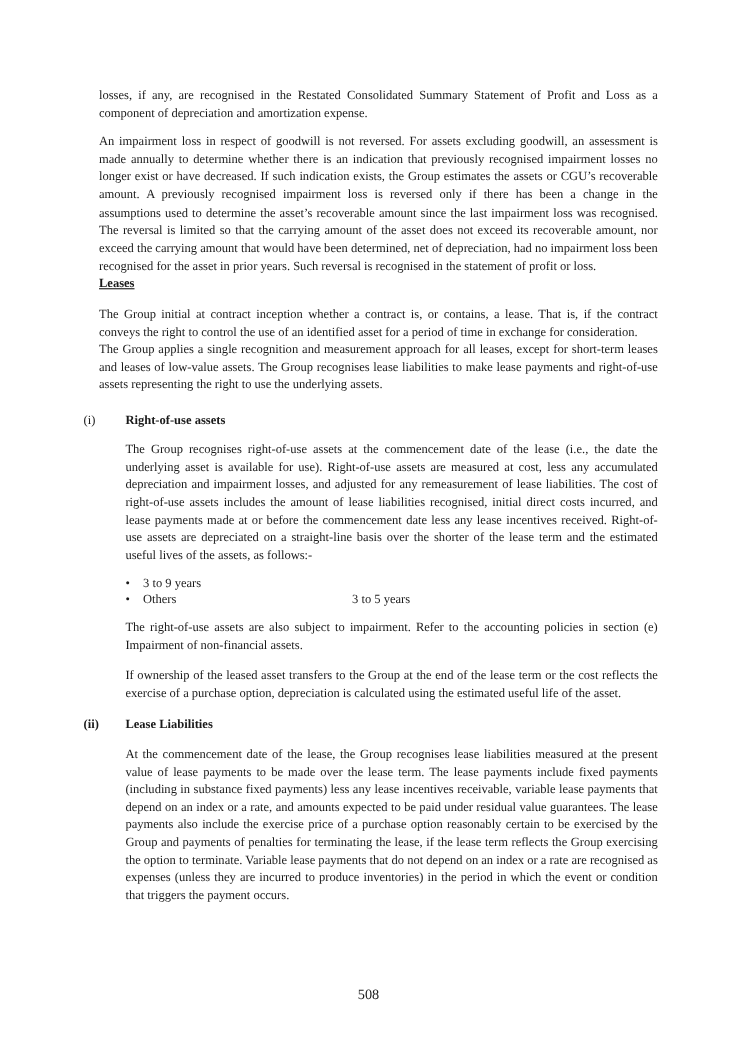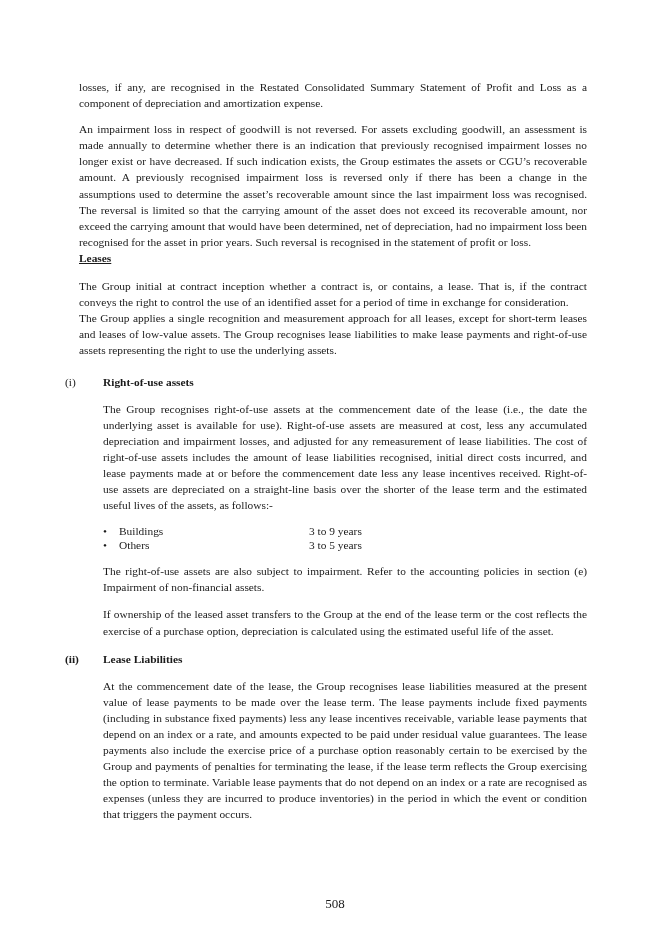--- a/index.html
+++ b/index.html
@@ -12,21 +12,21 @@
       height: 947px;
       position: relative;
       overflow: hidden;
       font-family: "Liberation Serif", "DejaVu Serif", serif;
       font-size: 11.4px;
       line-height: 16.1px;
       color: #1a1a1a;
     }
     .page {
       position: absolute;
-      left: 79px;
+      left: 90px;
       top: 79px;
       width: 508px;
     }
     p {
       margin: 0;
       text-align: justify;
     }
     .gap { margin-top: 10px; }
     .heading {
       font-weight: bold;
@@ -96,21 +96,20 @@
     <div class="section-head">
       <span class="section-num">(i)</span>
       <span>Right-of-use assets</span>
     </div>
     <div class="section-body">
       <p style="margin-top:11px;">The Group recognises right-of-use assets at the commencement date of the lease (i.e., the date the underlying asset is available for use). Right-of-use assets are measured at cost, less any accumulated depreciation and impairment losses, and adjusted for any remeasurement of lease liabilities. The cost of right-of-use assets includes the amount of lease liabilities recognised, initial direct costs incurred, and lease payments made at or before the commencement date less any lease incentives received. Right-of-use assets are depreciated on a straight-line basis over the shorter of the lease term and the estimated useful lives of the assets, as follows:-</p>
 
       <ul class="bullets" style="margin-top:12px;">
         <li>
           <span class="bullet-dot">•</span>
-          <span class="bullet-label">Buildings</span>
           <span>3 to 9 years</span>
         </li>
         <li>
           <span class="bullet-dot">•</span>
           <span class="bullet-label">Others</span>
           <span>3 to 5 years</span>
         </li>
       </ul>
 
       <p style="margin-top:11px;">The right-of-use assets are also subject to impairment. Refer to the accounting policies in section (e) Impairment of non-financial assets.</p>

